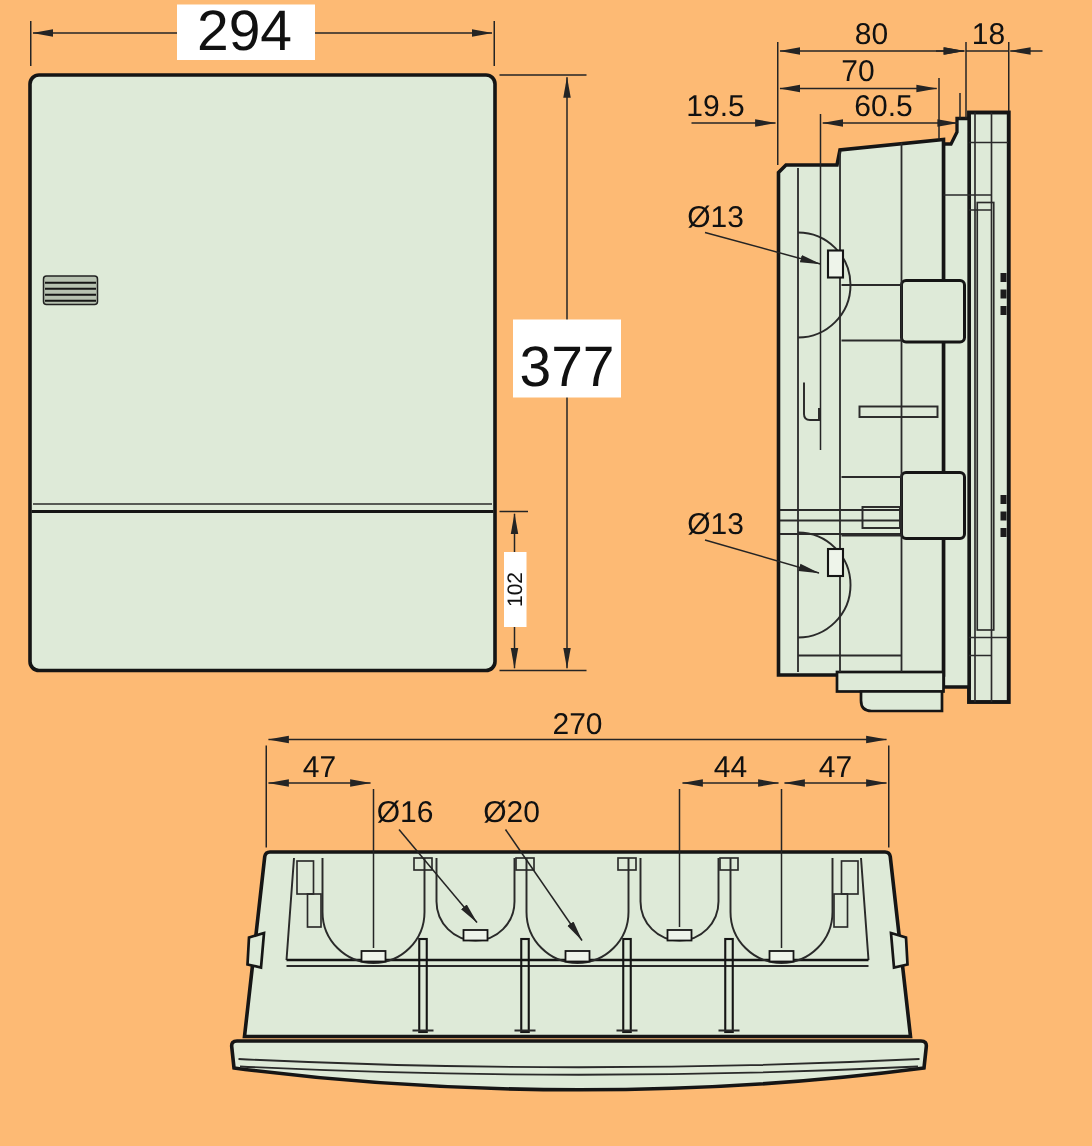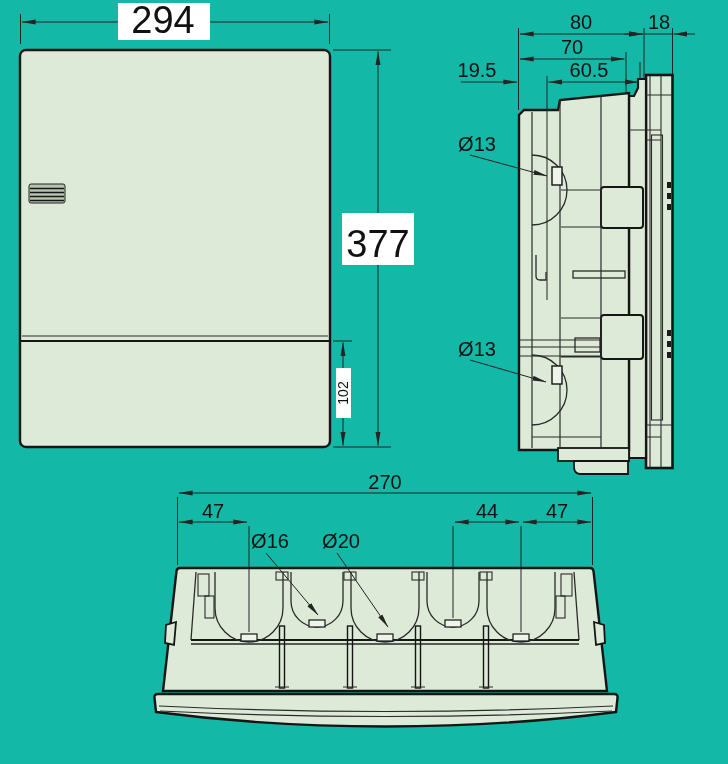--- a/index.html
+++ b/index.html
@@ -1,16 +1,16 @@
 <!DOCTYPE html>
 <html style="--body-fill: #deead8; --tab-fill: #eef4ea; --vent-fill: #b7c2b1; --outline: #151515; --inner-line: #2a2a2a; --dim-line: #242424; --text: #111111;"><head>
 <meta charset="utf-8">
 <style>
   html,body{margin:0;padding:0;background:#ffffff;}
-  .stage{position:relative;width:728px;height:764px;background:#14b8a6;overflow:hidden;}
+  .stage{position:relative;width:728px;height:764px;background:#fdba74;overflow:hidden;}
   svg{position:absolute;left:0;top:0;}
   .t{font-family:"Liberation Sans","DejaVu Sans",sans-serif;fill:var(--text);text-anchor:middle;}
   .dimbig{font-size:38px;}
   .dim{font-size:20px;}
   .dimsmall{font-size:14px;}
   .fillbody{fill:var(--body-fill);stroke:var(--outline);}
   .filltab{fill:var(--tab-fill);stroke:var(--outline);}
   .ol{stroke:var(--outline);fill:none;}
   .inl{stroke:var(--inner-line);fill:none;}
   .dl{stroke:var(--dim-line);fill:none;stroke-width:1;}

